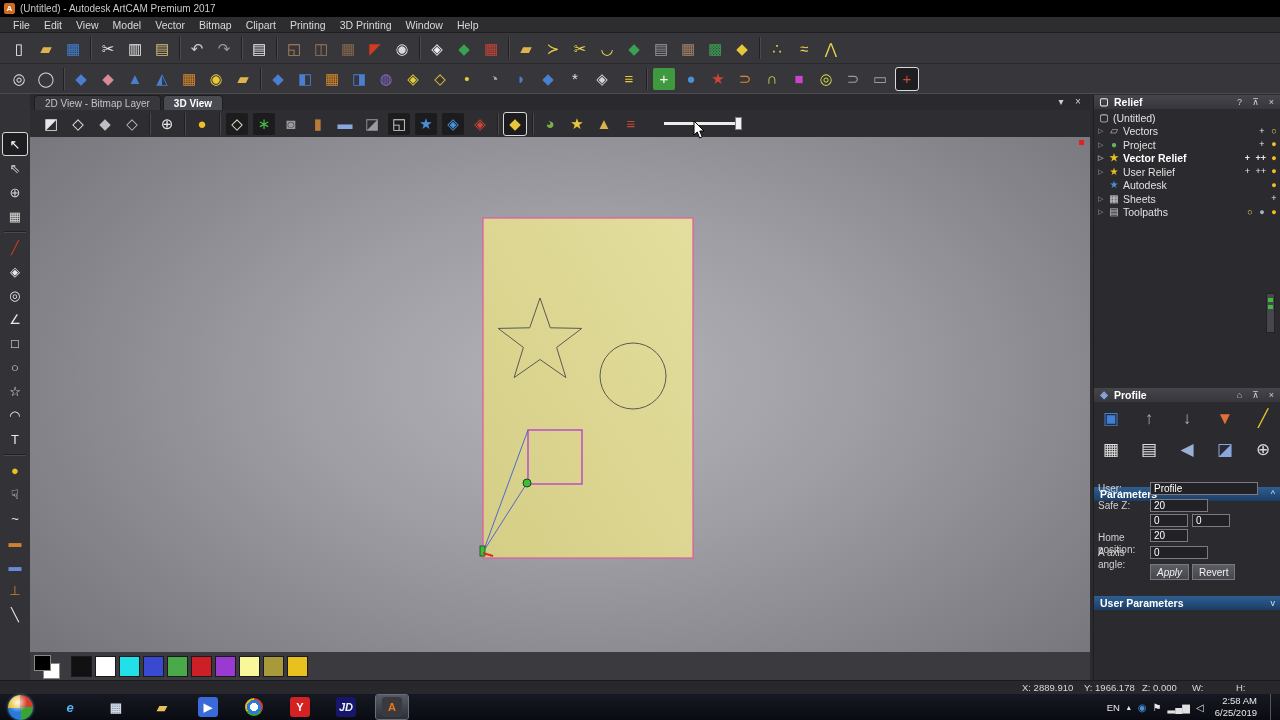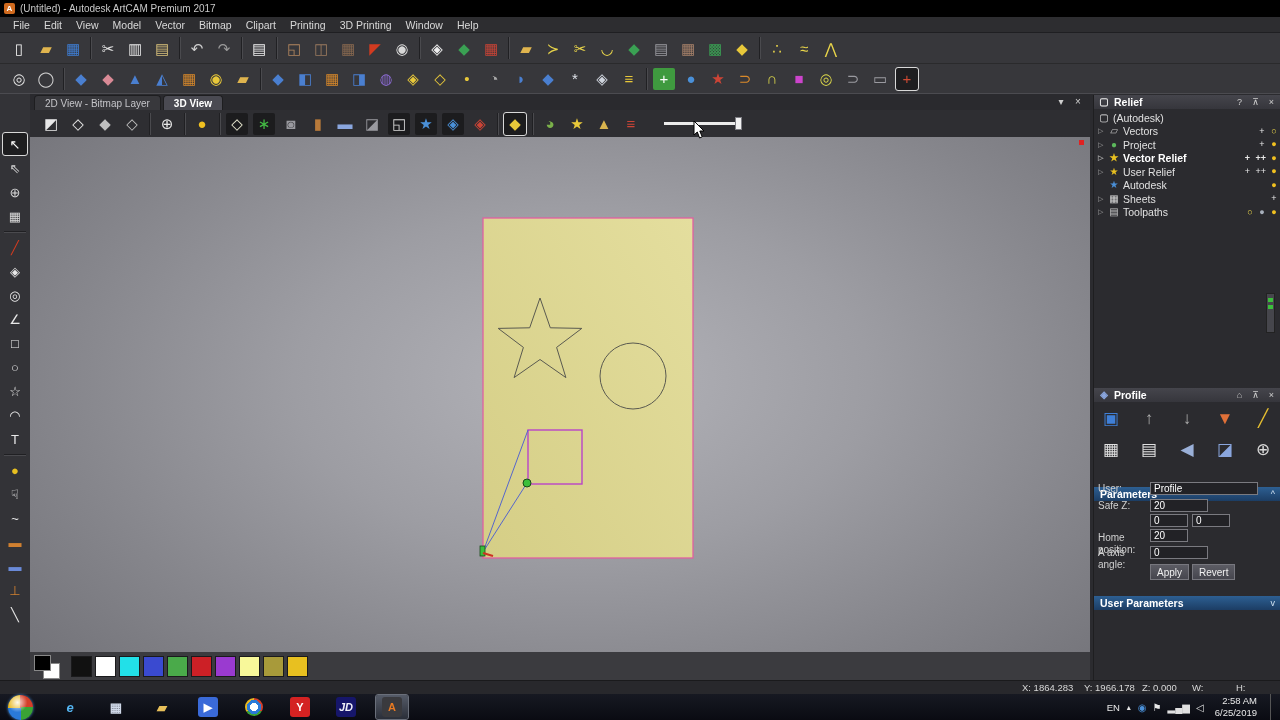--- a/index.html
+++ b/index.html
@@ -557,21 +557,21 @@
       <span>Relief</span>
       <span class="hicons" id="projheadicons">
           <span class="hico">?</span>
           <span class="hico">⊼</span>
           <span class="hico">×</span>
         </span>
     </div>
     <div id="projecttree" style="position:absolute;left:0;top:16px;width:187px;">
         <div class="trow">
           <span class="ticn" style="color: rgb(232, 232, 232);">▢</span>
-          <span>(Autodesk)</span>
+          <span>(Untitled)</span>
           <span class="tbadges"></span>
         </div>
         <div class="trow">
           <span class="texp">▷</span>
           <span class="ticn" style="color: rgb(200, 200, 200);">▱</span>
           <span>Vectors</span>
           <span class="tbadges">
             <span class="badge" style="color: rgb(232, 232, 232);">+</span>
             <span class="badge" style="color: rgb(232, 212, 74);">○</span>
           </span>
@@ -693,31 +693,31 @@
     <input class="pfield" style="left: 56px; top: 404px; width: 58px;" value="20">
 
     <span class="plabel" style="top:437px;">Home position:</span>
     <input class="pfield" style="left: 56px; top: 419px; width: 38px;" value="0">
     <input class="pfield" style="left: 98px; top: 419px; width: 38px;" value="0">
     <input class="pfield" style="left: 56px; top: 434px; width: 38px;" value="20">
 
     <span class="plabel" style="top:452px;width:52px;">A axis angle:</span>
     <input class="pfield" style="left: 56px; top: 451px; width: 58px;" value="0">
 
-    <button class="pbtn" style="left:56px;top:469px;">Apply</button>
+    <button class="pbtn" style="left:56px;top:469px;font-style:italic;">Apply</button>
     <button class="pbtn" style="left:98px;top:469px;">Revert</button>
 
     <div class="sect" style="top:501px;">
       <span>User Parameters</span>
       <span class="chev">v</span>
     </div>
   </div>
 
   <div id="statusbar">
-    <span style="left:1022px;">X: 1864.283</span>
+    <span style="left:1022px;">X: 2889.910</span>
     <span style="left:1084px;">Y: 1966.178</span>
     <span style="left:1142px;">Z: 0.000</span>
     <span style="left:1192px;">W:</span>
     <span style="left:1236px;">H:</span>
   </div>
 
   <div id="taskbar">
     <div id="taskapps" style="display:flex;align-items:center;">
         <div class="orb"></div>
         <div class="tk">

